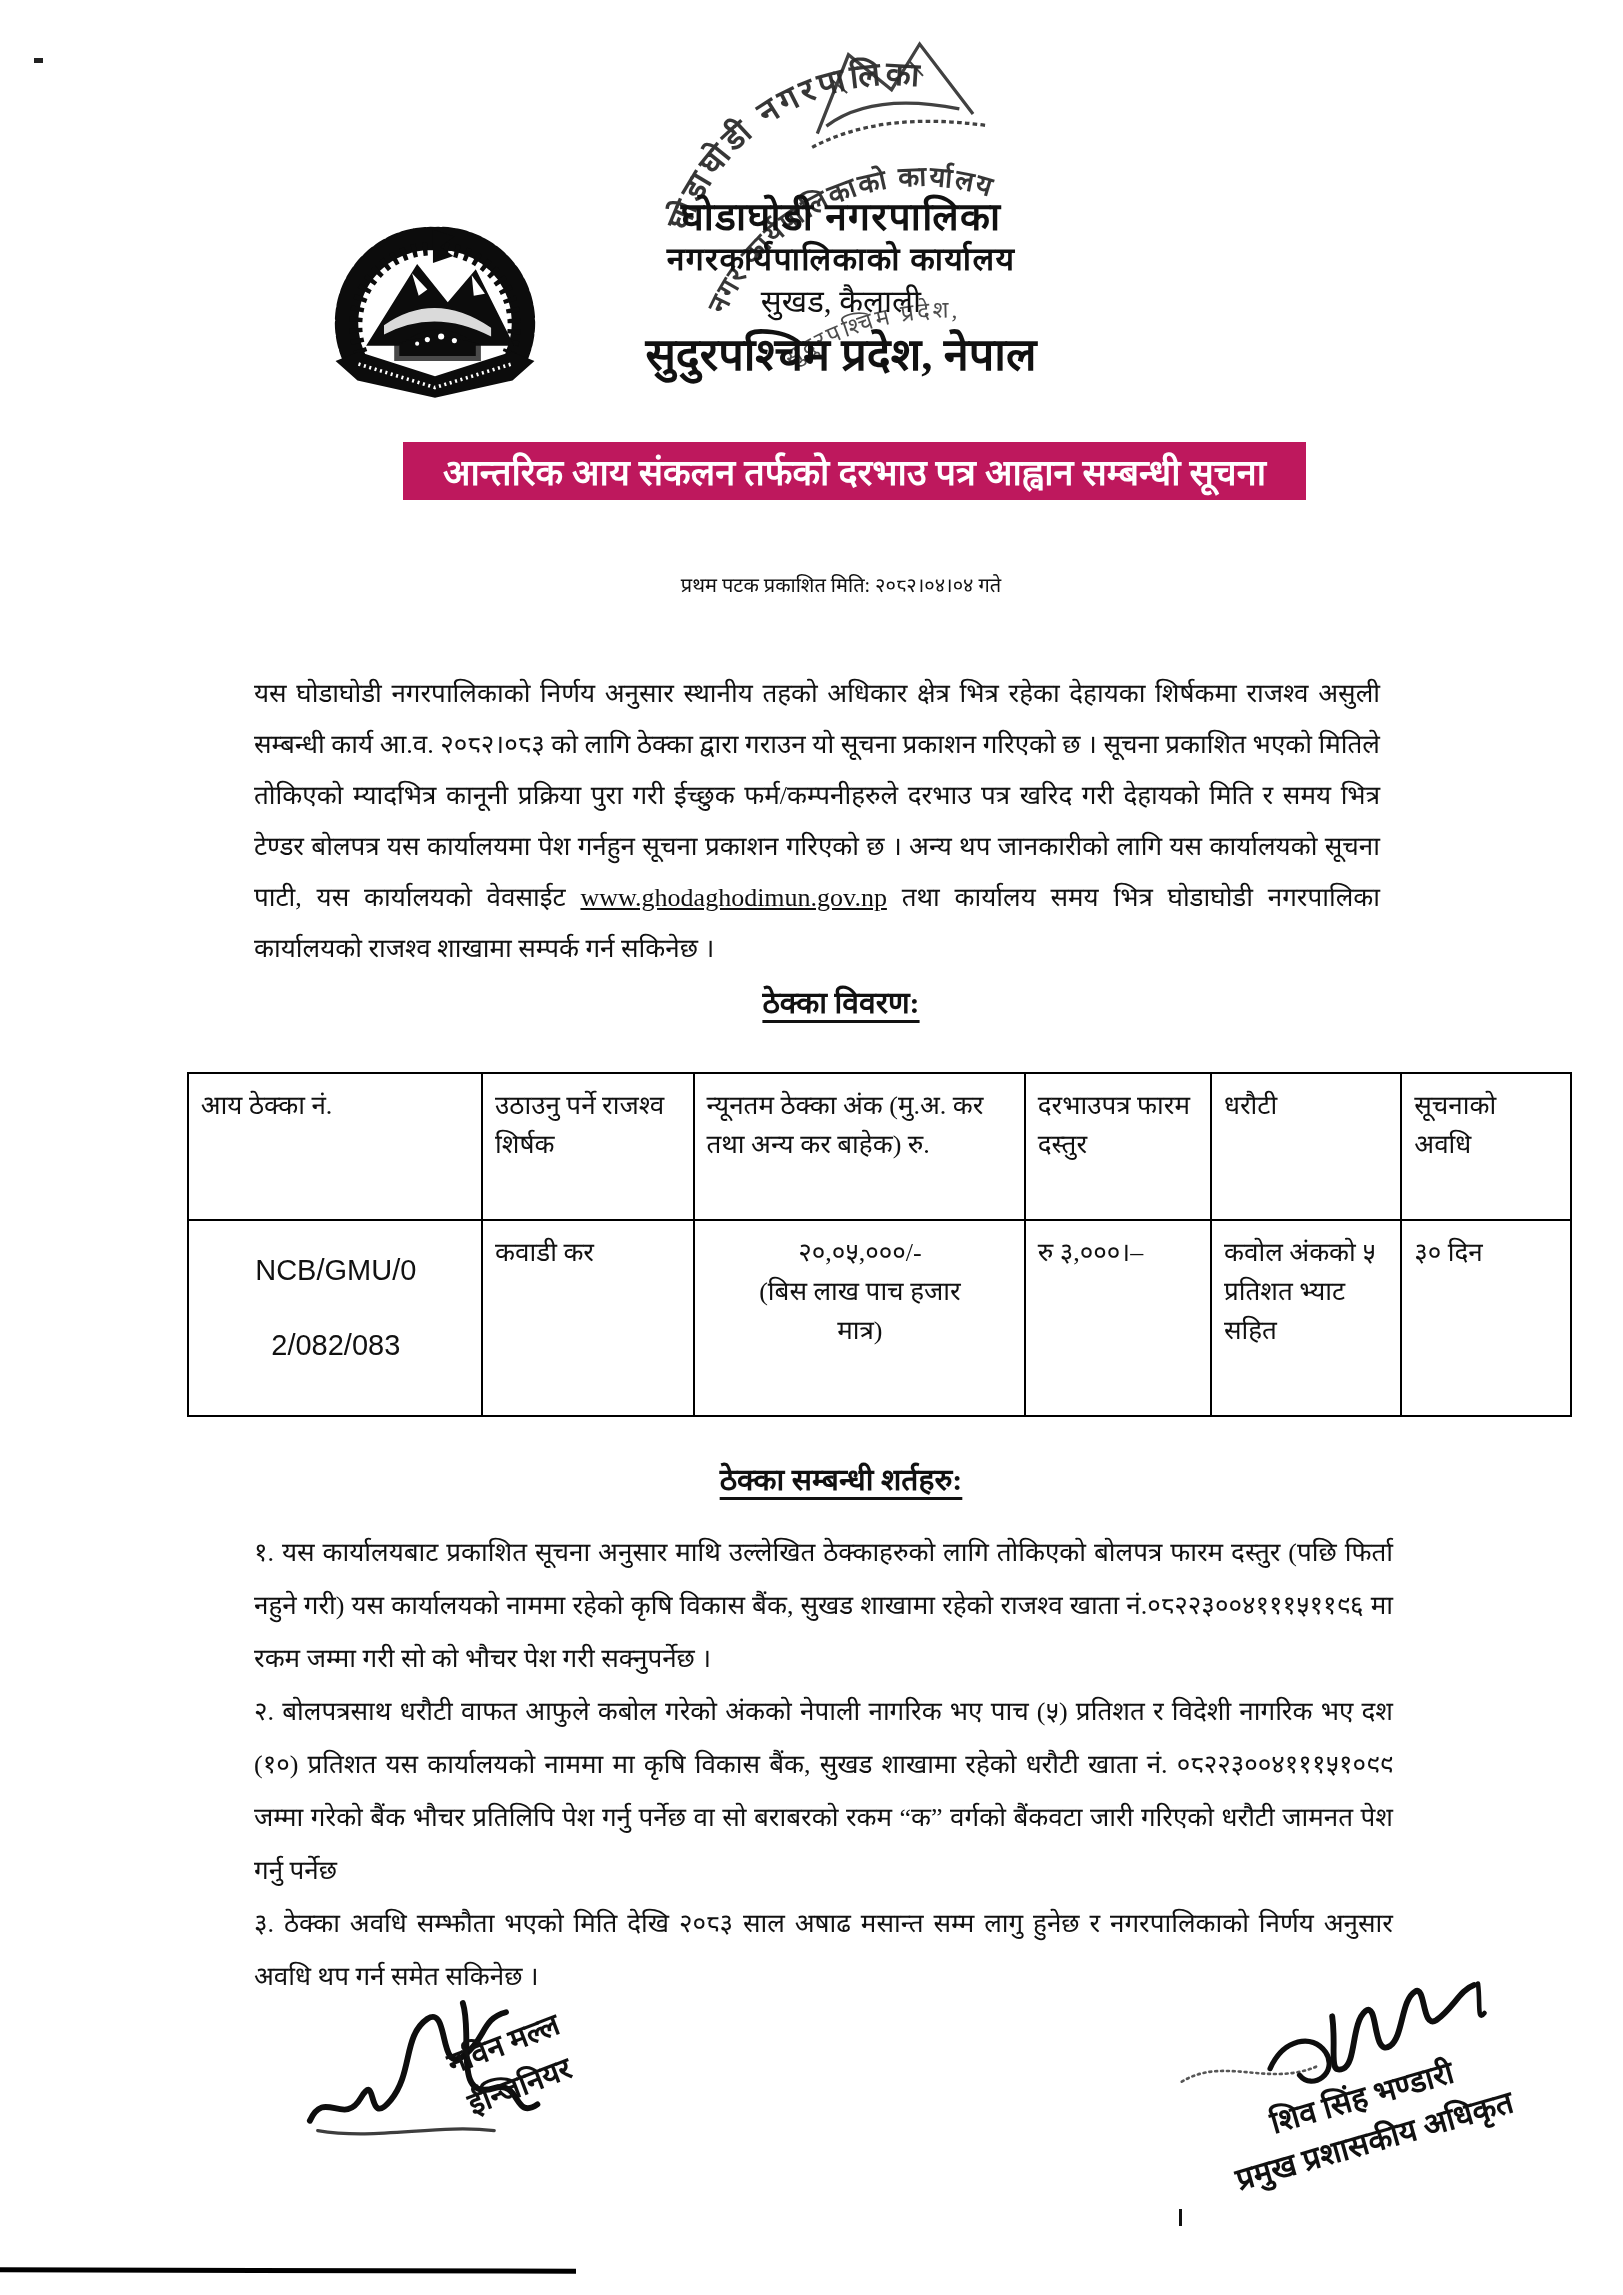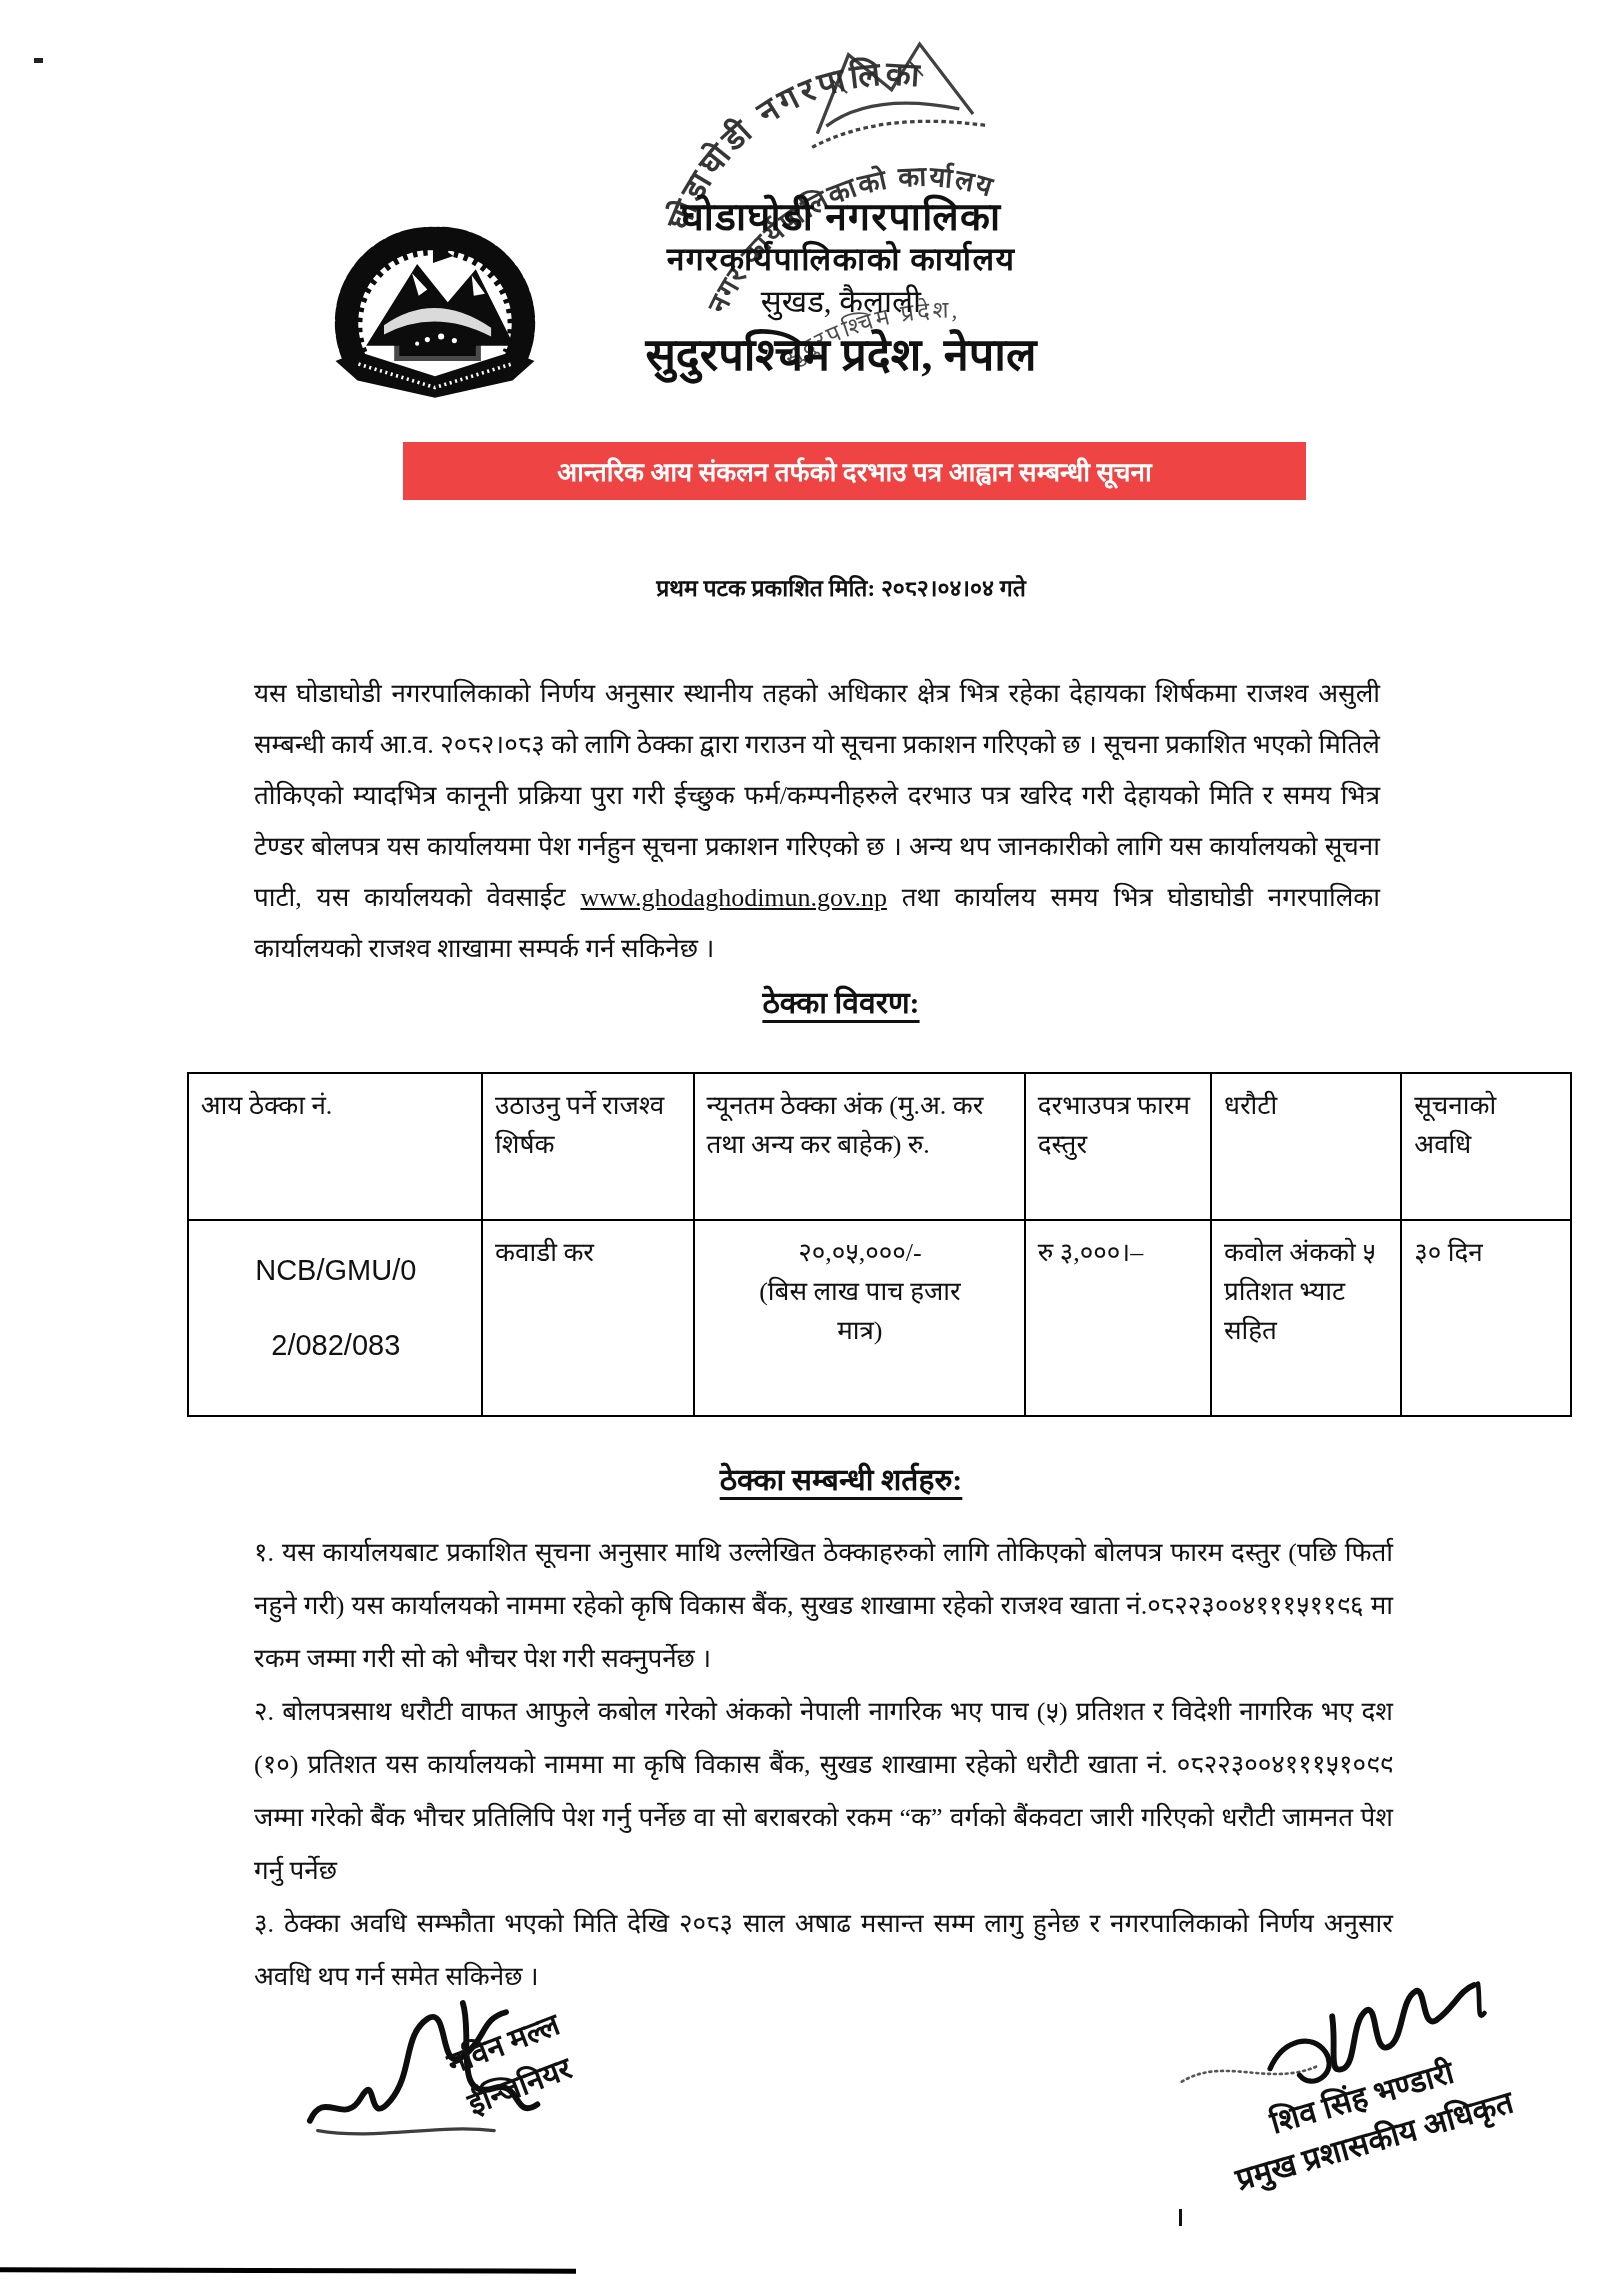--- a/index.html
+++ b/index.html
@@ -15,27 +15,27 @@
   .emblem{position:absolute;left:322px;top:208px;width:226px;height:204px;z-index:3;}
   .stamp{position:absolute;left:628px;top:13px;width:497px;height:367px;z-index:1;opacity:.92;}
   .header-block{position:absolute;left:59px;top:196px;width:1564px;text-align:center;z-index:2;}
   .h-muni{font-size:39px;font-weight:bold;letter-spacing:1.3px;line-height:1.1;}
   .h-office{font-size:32px;font-weight:bold;letter-spacing:1.3px;line-height:1.25;}
   .h-addr1{font-size:31px;font-weight:normal;line-height:1.5;}
   .h-addr2{font-size:45px;font-weight:bold;line-height:1.35;}
   
   .title-bar{
     position:absolute;left:403px;top:442px;width:903px;height:58px;
-    background:#ef4444;color:#fff;z-index:4;
+    background:#be185d;color:#fff;z-index:4;
     display:flex;align-items:center;justify-content:center;
-    font-size:26px;font-weight:bold;white-space:nowrap;
+    font-size:36px;font-weight:bold;white-space:nowrap;
   }
   .date-line{
     position:absolute;left:59px;top:571px;width:1564px;text-align:center;
-    font-size:23px;font-weight:bold;
+    font-size:20px;font-weight:normal;
   }
   
   .body-par{
     position:absolute;left:254px;top:668px;width:1126px;
     font-size:26px;line-height:51px;text-align:justify;
   }
   .u{text-decoration:underline;}
   
   .sec-head{
     position:absolute;left:59px;width:1564px;text-align:center;

